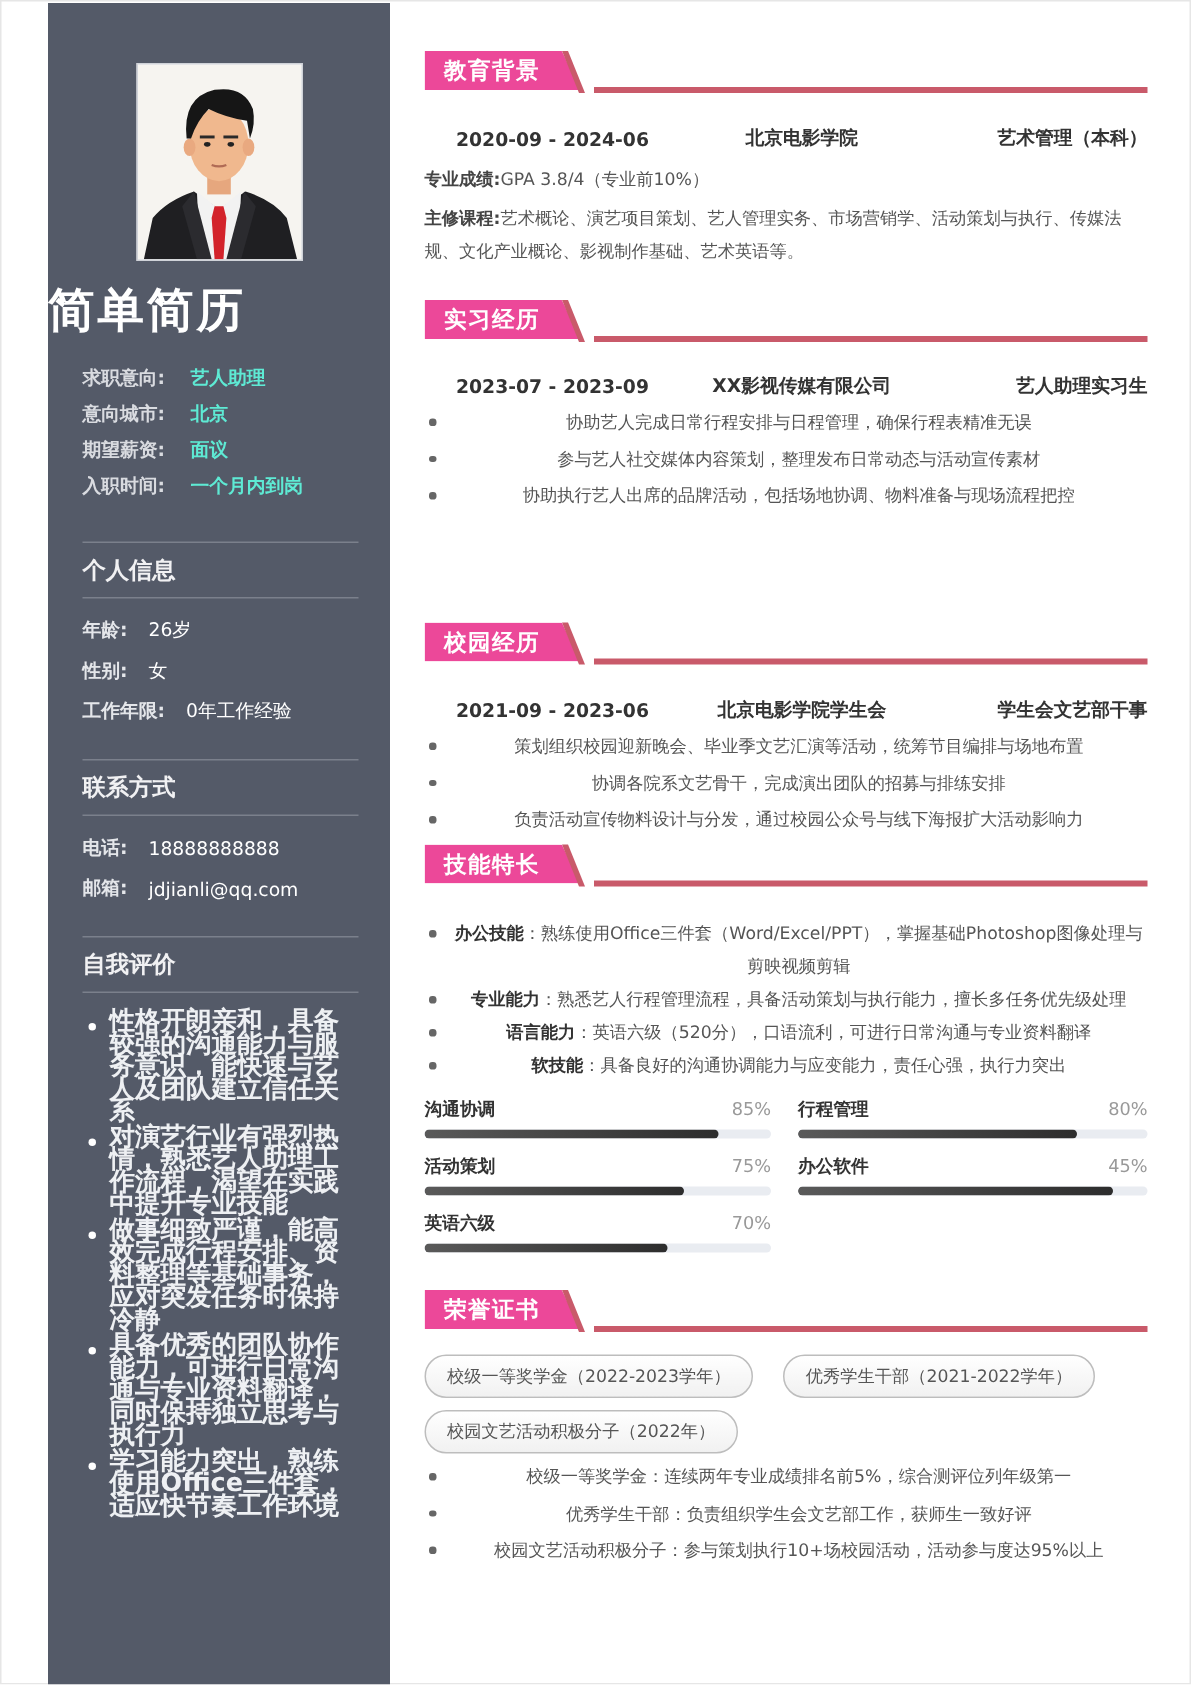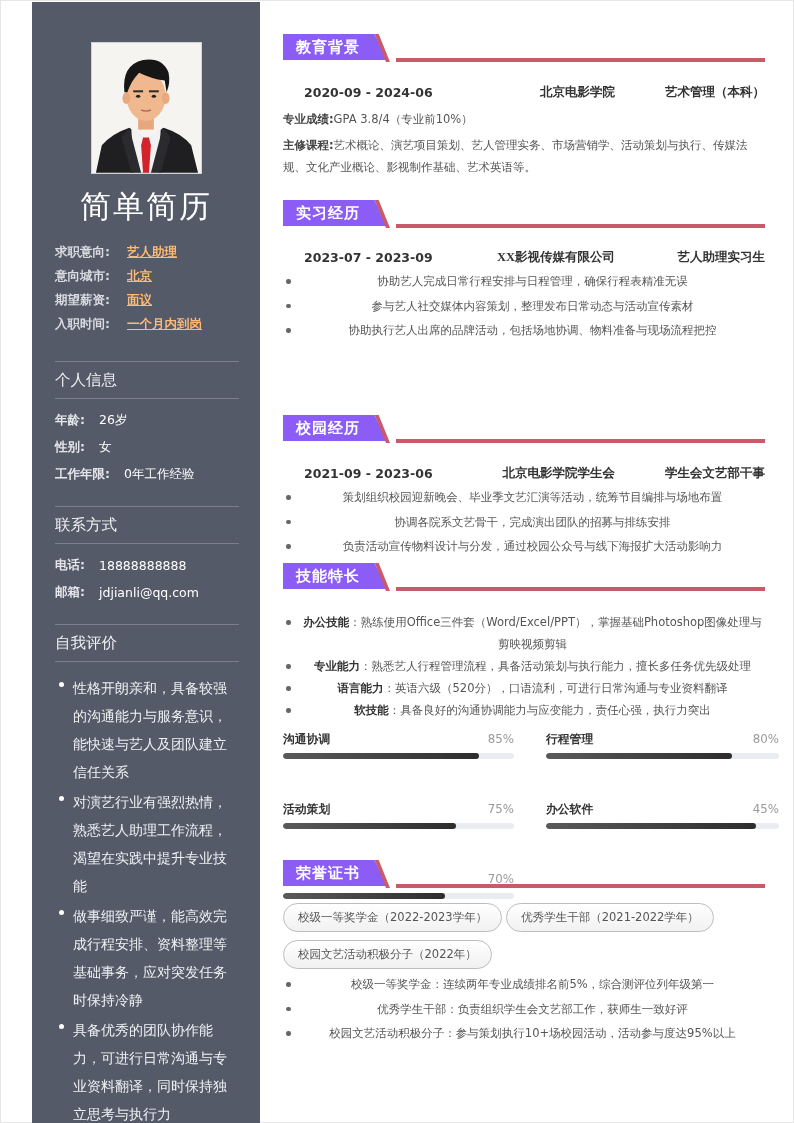--- a/index.html
+++ b/index.html
@@ -5,67 +5,67 @@
   * { box-sizing: border-box; margin: 0; padding: 0; }
   html, body { width: 794px; height: 1123px; background: #ffffff; overflow: hidden; }
   body { font-family: "DejaVu Sans", "Liberation Sans", sans-serif; color: #333; position: relative; }
 
   .page { position: absolute; left: 0; top: 0; width: 794px; height: 1123px; border: 1px solid #e6e6e6; background: #fff; }
 
   
   .sidebar { position: absolute; left: 31px; top: 1px; width: 228px; height: 1121px; background: #545a68; color: #fff; }
   .photo { position: absolute; left: 59px; top: 40px; width: 111px; height: 132px; background: #f4f4f4; border: 1px solid #cfd2d8; overflow: hidden; }
   .photo svg { width: 100%; height: 100%; display: block; }
-  .name { position: absolute; left: 0; top: 184px; width: 228px; text-align: center; font-size: 31px; font-weight: normal; letter-spacing: 2px; color: #fff; }
+  .name { position: absolute; left: 0; top: 184px; width: 228px; font-size: 31px; font-weight: bold; letter-spacing: 2px; color: #fff; }
   .intent { position: absolute; left: 23px; top: 238px; }
   .intent .row { display: flex; height: 24px; align-items: center; font-size: 12.5px; font-weight: bold; }
   .intent .k { width: 72px; color: #d9dbe0; }
-  .intent .v { color: #fdba74; text-decoration: underline; }
+  .intent .v { color: #5eead4; }
 
   .sb-section { position: absolute; left: 23px; width: 184px; }
   .sb-rule { height: 1px; background: #7b808c; width: 184px; }
-  .sb-title { font-size: 15.5px; font-weight: normal; color: #f1f1f3; height: 36px; line-height: 36px; }
+  .sb-title { font-size: 15.5px; font-weight: bold; color: #f1f1f3; height: 36px; line-height: 36px; }
   .sb-kv { display: flex; height: 27px; align-items: center; font-size: 12.5px; }
   .sb-kv .k { font-weight: bold; color: #e4e6ea; }
   .sb-kv .v { color: #fff; padding-left: 14px; }
   .eval-list { list-style: none; margin-top: 12px; }
-  .eval-list li { position: relative; padding-left: 18px; font-size: 14px; font-weight: normal; line-height: 28px; color: #eef0f3; margin-bottom: 2px; }
+  .eval-list li { position: relative; padding-left: 18px; font-size: 17px; font-weight: bold; line-height: 15px; color: #eef0f3; margin-bottom: 2px; }
   .eval-list li::before { content: ""; position: absolute; left: 4px; top: 8px; width: 5px; height: 5px; border-radius: 50%; background: #fff; }
 
   
   .main { position: absolute; left: 282px; top: 0; width: 482px; }
   .sec { position: absolute; left: 0; width: 482px; }
   .sec-head { position: relative; height: 30px; }
-  .sec-head .tab { position: absolute; left: 0; top: 2px; height: 26px; width: 104px; background: #8b5cf6; clip-path: polygon(0 0, 88% 0, 100% 100%, 0 100%); text-decoration: underline; }
+  .sec-head .tab { position: absolute; left: 0; top: 2px; height: 26px; width: 104px; background: #ec4899; clip-path: polygon(0 0, 88% 0, 100% 100%, 0 100%); text-decoration: underline; }
   .sec-head .tab span { position: absolute; left: 13px; top: 0; line-height: 26px; font-size: 15px; font-weight: bold; color: #fff; letter-spacing: 1px; }
   .sec-head .slash { position: absolute; left: 103px; top: 2px; width: 4px; height: 28px; background: #c95a6a; transform: skewX(22deg); transform-origin: bottom left; }
   .sec-head .line { position: absolute; left: 113px; top: 26px; width: 369px; height: 4px; background: #c95a6a; }
 
   .entry-row { display: flex; justify-content: space-between; align-items: center; font-size: 12.5px; font-weight: bold; color: #333; height: 20px; margin-left: 21px; }
   .entry-row .d { width: 150px; }
-  .entry-row .o { flex: 1; text-align: right; font-family: Liberation Serif, serif; }
+  .entry-row .o { flex: 1; text-align: center; }
   .entry-row .r { width: 150px; text-align: right; }
   .line-text { font-size: 11.5px; color: #555; line-height: 22px; }
   .line-text b { color: #444; }
   .bullets { list-style: none; text-align: center; }
   .bullets li { position: relative; padding-left: 17px; font-size: 11.5px; color: #555; line-height: 24.5px; }
   .bullets li::before { content: ""; position: absolute; left: 3px; top: 10px; width: 4.5px; height: 4.5px; border-radius: 50%; background: #666; }
   .bullets li b { color: #333; }
   .bullets.tight li { line-height: 22px; }
   .bullets.tight li::before { top: 9px; }
 
-  .skills-grid { display: grid; grid-template-columns: 231px 233px; column-gap: 18px; row-gap: 0; margin-top: 8px; gap: 32px; }
+  .skills-grid { display: grid; grid-template-columns: 231px 233px; column-gap: 18px; row-gap: 0; margin-top: 8px; }
   .skill { height: 38px; }
   .skill .top { display: flex; justify-content: space-between; font-size: 11.8px; height: 20px; line-height: 20px; }
   .skill .top .n { font-weight: bold; color: #333; }
   .skill .top .p { color: #999; }
   .skill .track { margin-top: 4px; height: 6px; border-radius: 3px; background: #e9ecf1; position: relative; overflow: hidden; }
   .skill .fill { position: absolute; left: 0; top: 0; height: 6px; border-radius: 3px; background: linear-gradient(90deg, #5a5a5a, #2d2d2d); }
 
-  .pills { display: flex; flex-wrap: wrap; gap: 8px 4px; margin-top: 15px; width: 482px; text-align: right; }
+  .pills { display: flex; flex-wrap: wrap; gap: 8px 20px; margin-top: 15px; width: 482px; text-align: right; }
   .pill { font-size: 11.5px; color: #555; height: 29px; line-height: 27px; padding: 0 14px; border: 1px solid #bdbdbd; border-radius: 15px; background: linear-gradient(#ffffff, #f1f1f1); white-space: nowrap; }
 </style>
 </head>
 <body>
 
 <div class="page">
 
   <aside class="sidebar">
     <div class="photo">
       <svg viewBox="0 0 111 132">

